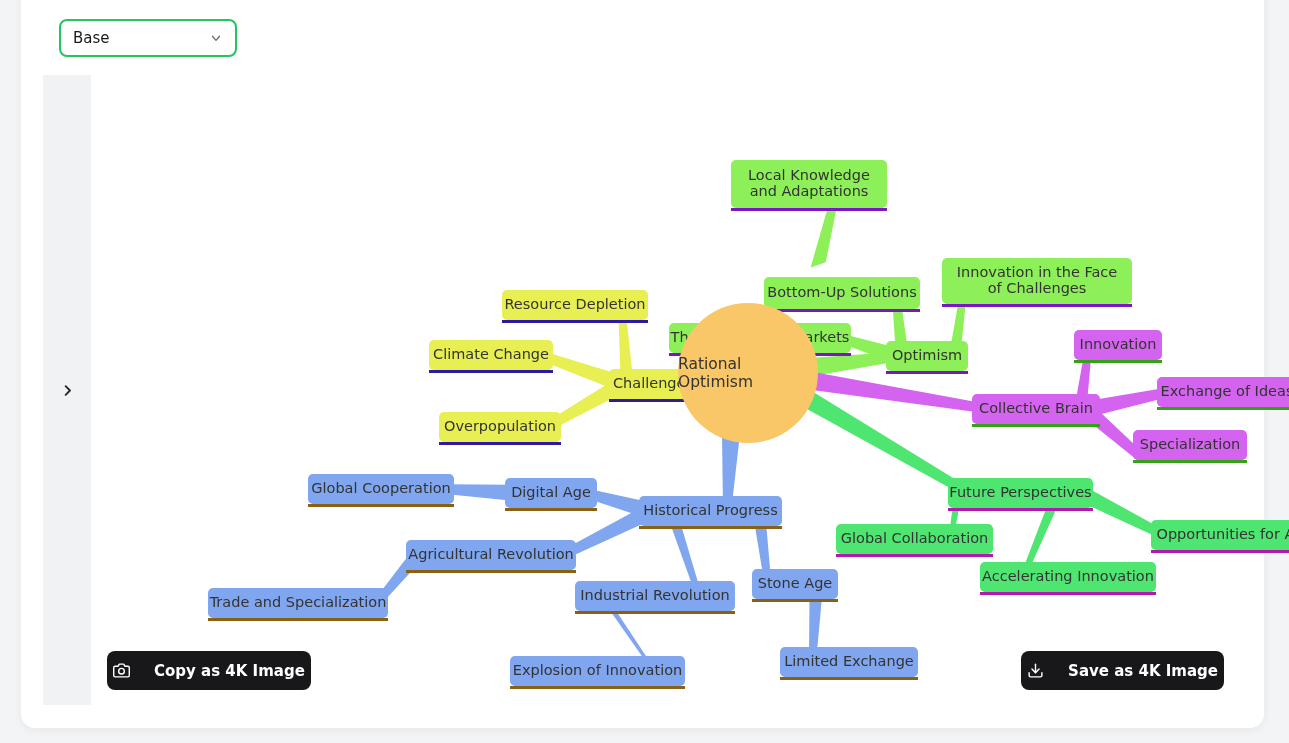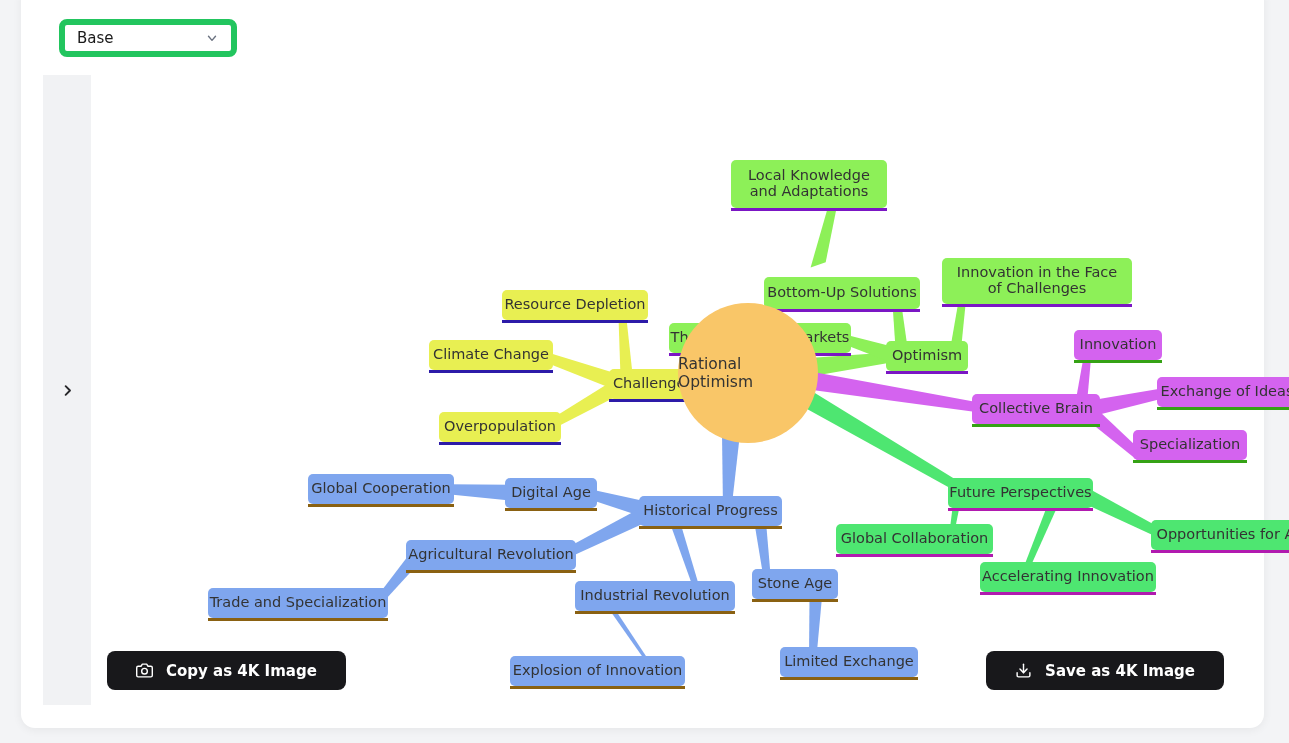--- a/index.html
+++ b/index.html
@@ -28,21 +28,21 @@
     box-shadow: 0 2px 10px rgba(0,0,0,0.06);
   }
   
   .select-wrap {
     position: absolute;
     left: 59px;
     top: 19px;
     width: 178px;
     height: 38px;
     background: #ffffff;
-    border: 6px solid #22c55e;
+    border: 2px solid #22c55e;
     border-radius: 8px;
     box-sizing: border-box;
     display: flex;
     align-items: center;
     padding: 0 12px;
     cursor: pointer;
   }
   .select-label {
     font-size: 15px;
     color: #1a1a1a;
@@ -128,22 +128,22 @@
   
   .btn {
     position: absolute;
     height: 39px;
     background: #18181b;
     color: #ffffff;
     border: none;
     border-radius: 8px;
     display: flex;
     align-items: center;
-    gap: 13px;
-    padding: 0 29px;
+    gap: 24px;
+    padding: 0 6px;
     font-size: 15px;
     font-weight: bold;
     cursor: pointer;
     font-family: "DejaVu Sans", sans-serif;
   }
   .btn svg { width: 17px; height: 17px; display: block; }
   #copy-btn { left: 107px; top: 651px; }
   #save-btn { right: 65px; top: 651px; }
 </style>
 </head>

